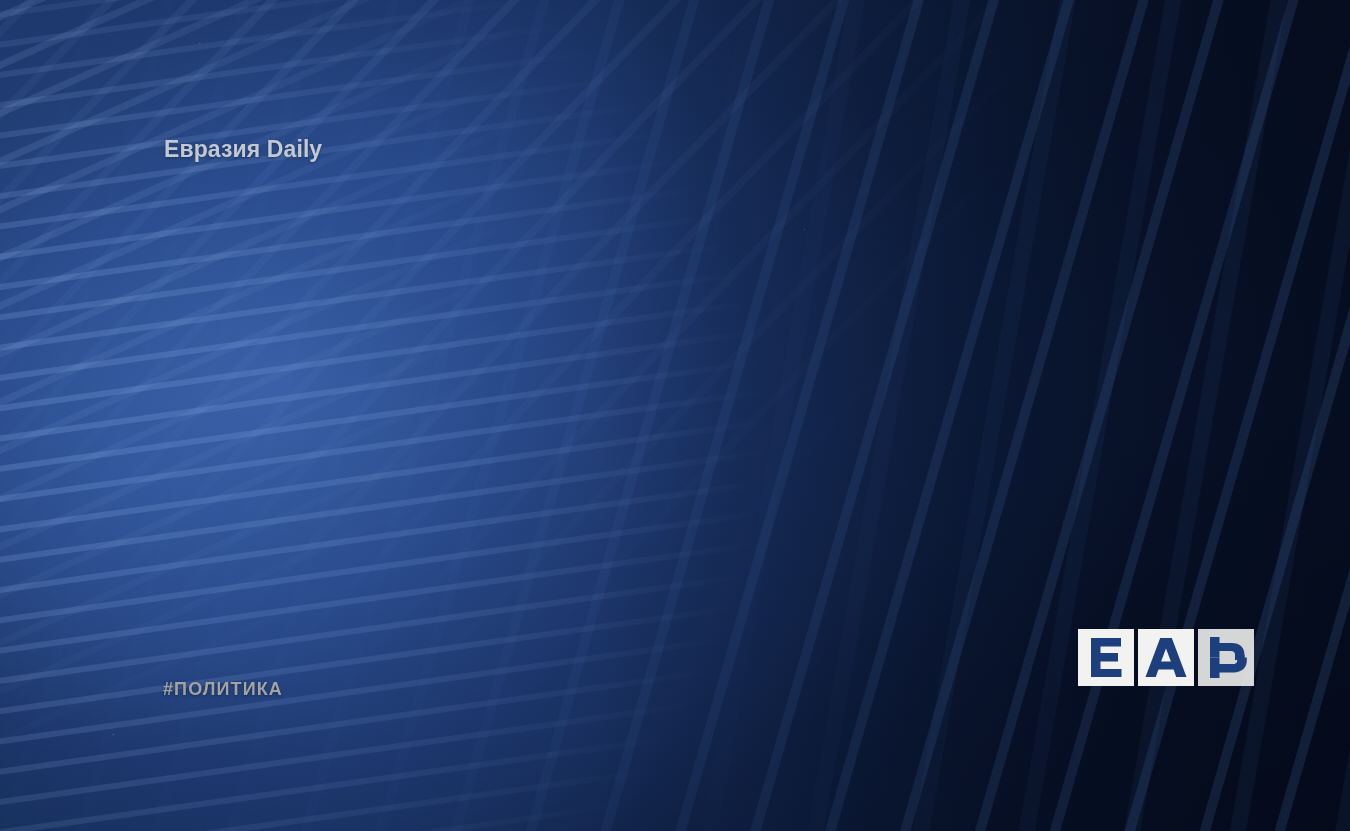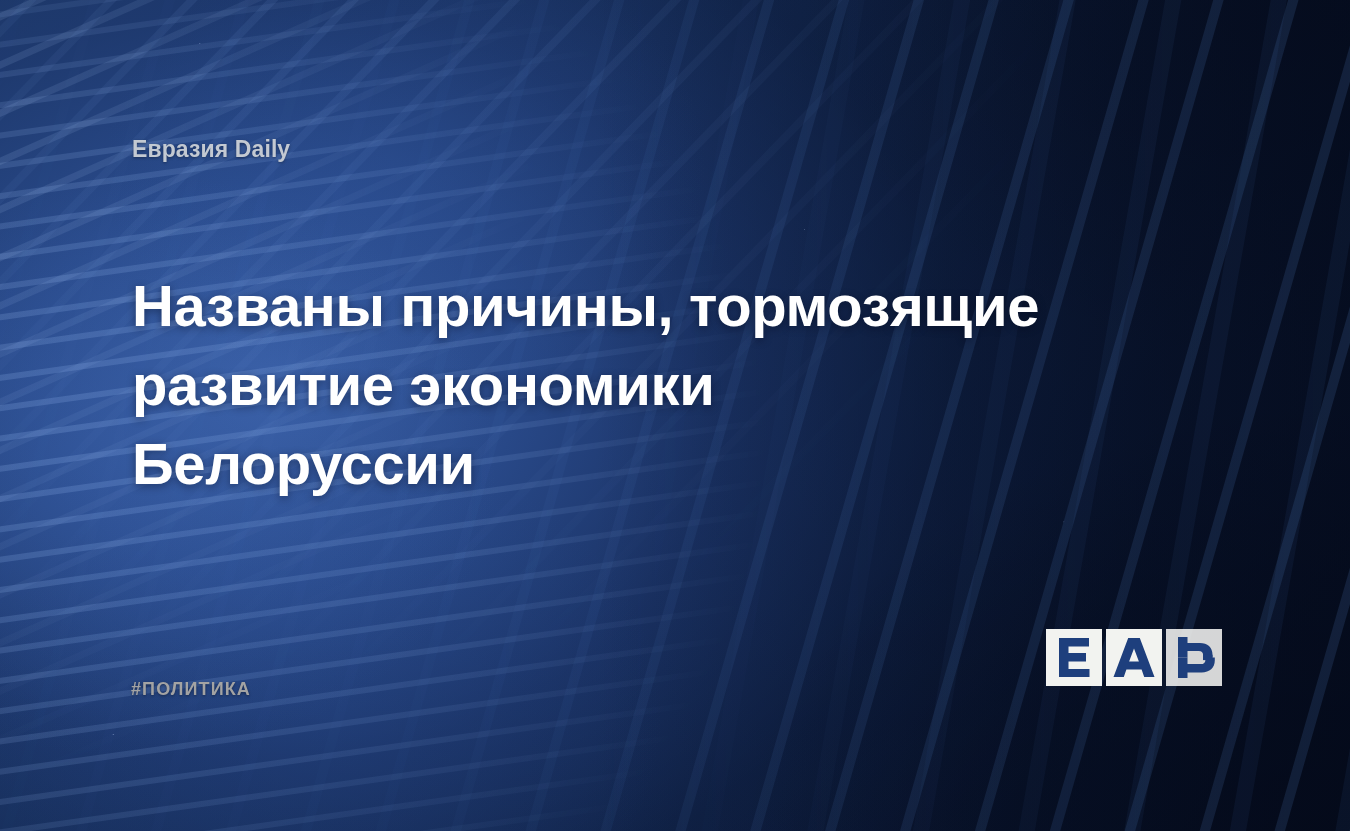--- a/index.html
+++ b/index.html
@@ -11,20 +11,21 @@
   * { box-sizing: border-box; }
 
   .card {
     position: relative;
     width: 1350px;
     height: 831px;
     overflow: hidden;
     font-family: "Liberation Sans", "DejaVu Sans", sans-serif;
     background-color: #0a1730;
     isolation: isolate;
+    padding-left: 32px;
   }
 
   
   .bg-base {
     position: absolute;
     inset: 0;
     z-index: 0;
     background:
       radial-gradient(ellipse 1100px 900px at 20% 46%,
          rgba(58, 96, 168, 0.95) 0%,
@@ -262,21 +263,20 @@
     <span class="tr-e"></span>
     <span class="tr-f"></span>
   </div>
   <div class="bg-haze"></div>
   <div class="bg-vignette"></div>
 
   <div class="content">
 
     <div class="brand">Евразия Daily</div>
 
-    <h1 class="headline">Названы причины, тормозящие развитие экономики Белоруссии</h1>
 
     <div class="tag">#ПОЛИТИКА</div>
 
     <div class="logo">
 
       <span class="logo-tile">
         <svg width="56" height="57" viewBox="0 0 56 57" aria-hidden="true">
           <path fill="#1e3f7d" d="M13 9 h30 v8.5 H22.5 v6.5 H40 v8.5 H22.5 v7.5 H43.5 V48 H13 Z"></path>
         </svg>
       </span>

